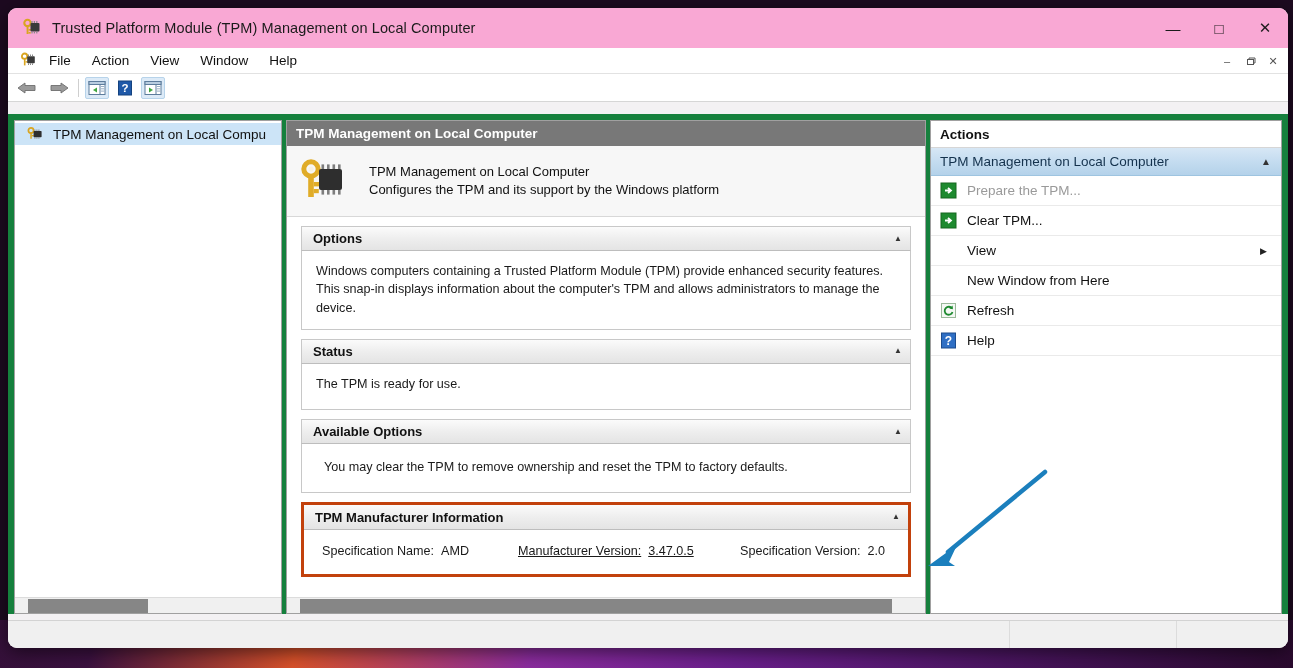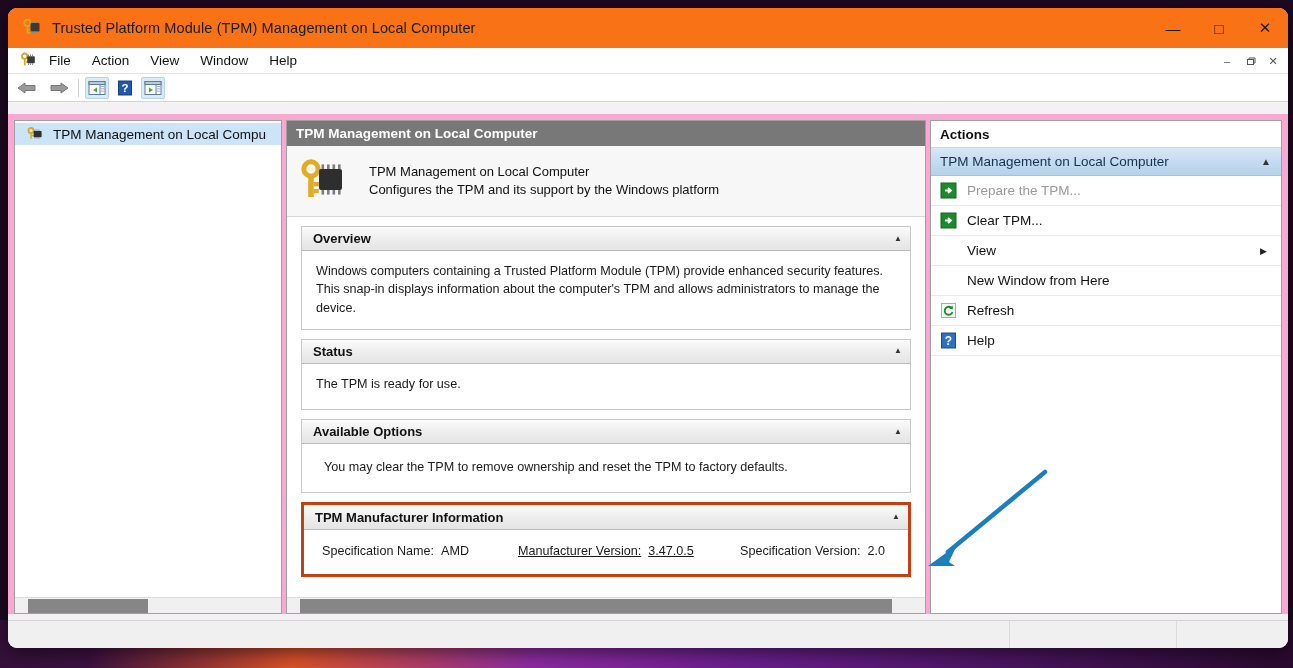--- a/index.html
+++ b/index.html
@@ -24,21 +24,21 @@
   #window {
     position: absolute; left: 8px; top: 8px;
     width: 1280px; height: 640px;
     background: #f3f1f3;
     border-radius: 9px;
     overflow: hidden;
     box-shadow: 0 4px 18px rgba(0,0,0,.55);
   }
   
   #titlebar {
-    height: 40px; background: #f97316;
+    height: 40px; background: #f9a8d4;
     display: flex; align-items: center;
     position: relative;
   }
   #title-icon { margin-left: 14px; width: 20px; height: 20px; position: relative; }
   #title-text {
     margin-left: 10px; font-size: 14.5px; color: #1b1b1b;
     letter-spacing: .1px;
   }
   .wctrl {
     width: 46px; height: 40px; display: flex; align-items: center;
@@ -75,21 +75,21 @@
   .tb-btn {
     width: 24px; height: 22px; margin-right: 4px; display: flex;
     align-items: center; justify-content: center;
     border: 1px solid transparent; border-radius: 2px;
   }
   .tb-btn.active { background: #dceaf7; border-color: #b7d3ea; }
 
   
   #panes {
     position: absolute; left: 0; top: 106px; right: 0; bottom: 34px;
-    display: flex; background: #f9a8d4;
+    display: flex; background: #15803d;
     padding: 6px 6px 0 6px;
   }
   
   #tree-pane {
     width: 268px; background: #fff; border: 1px solid #a0a0a0;
     display: flex; flex-direction: column; margin-right: 4px;
   }
   #tree-body { flex: 1; overflow: hidden; padding-top: 2px; position: relative; }
   #tree-item {
     height: 22px; background: #cce4f7; display: flex; align-items: center;
@@ -362,21 +362,21 @@
             </svg>
           </div>
           <div id="banner-text">
             <div class="banner-line">TPM Management on Local Computer</div>
             <div class="banner-line">Configures the TPM and its support by the Windows platform</div>
           </div>
         </div>
 
         <div class="section">
           <div class="section-head">
-            <div class="section-title">Overview</div>
+            <div class="section-title">Options</div>
             <div class="chev">▲</div>
           </div>
           <div class="section-body">
             <p>Windows computers containing a Trusted Platform Module (TPM) provide enhanced security features. This snap-in displays information about the computer's TPM and allows administrators to manage the device.</p>
           </div>
         </div>
 
         <div class="section">
           <div class="section-head">
             <div class="section-title">Status</div>

